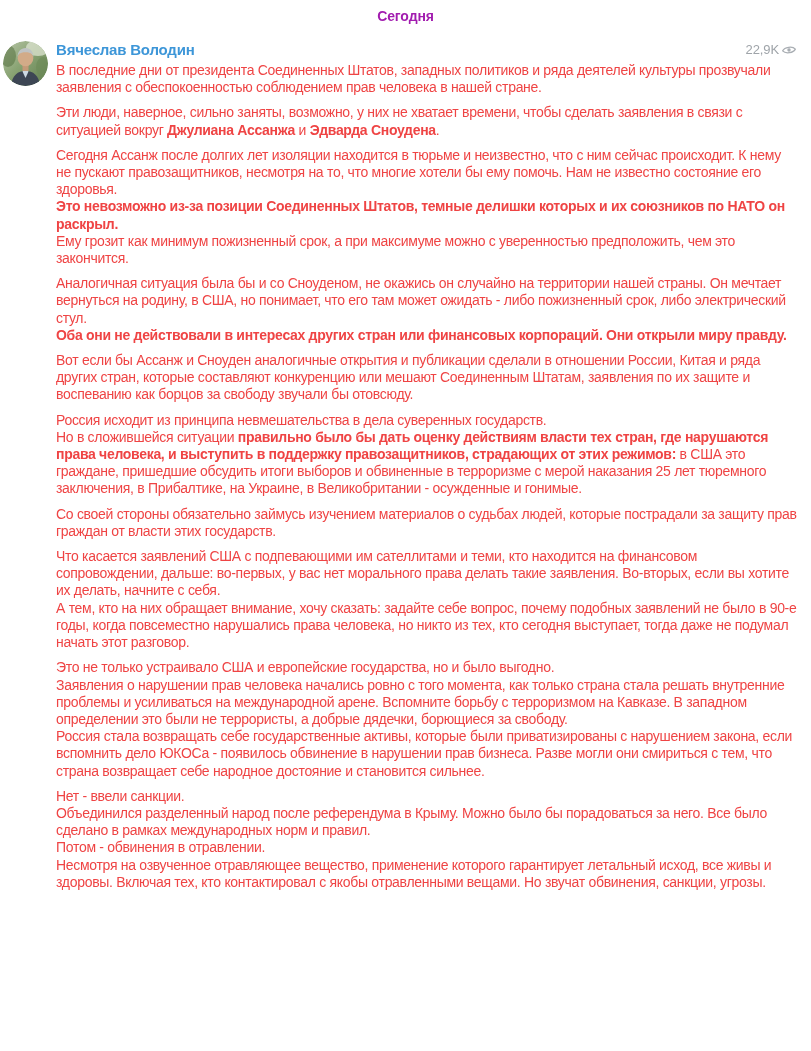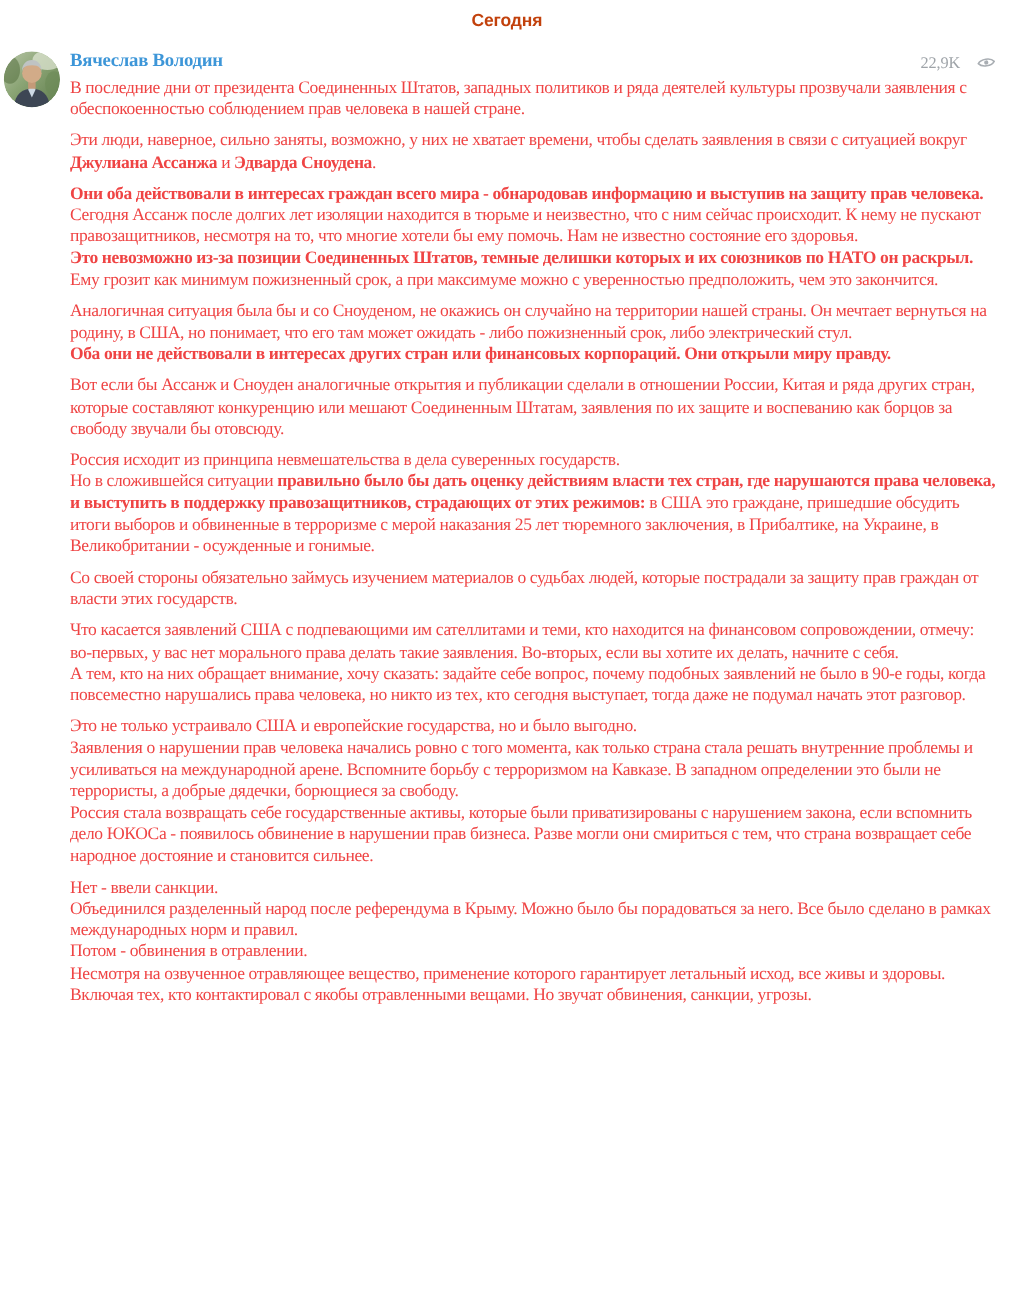--- a/index.html
+++ b/index.html
@@ -9,21 +9,21 @@
     width: 811px;
     height: 1051px;
     overflow: hidden;
     font-family: "Liberation Sans", sans-serif;
   }
   .date-header {
     text-align: center;
     padding-top: 8px;
     font-size: 14px;
     font-weight: 700;
-    color: #c2410c;
+    color: #a21caf;
     letter-spacing: -0.1px;
   }
   .message {
     display: flex;
     align-items: flex-start;
     padding: 0 14px 0 3px;
     margin-top: 16px;
   }
   .avatar {
     width: 45px;
@@ -31,40 +31,39 @@
     border-radius: 50%;
     overflow: hidden;
     flex: none;
     margin-top: 1px;
     cursor: pointer;
   }
   .content {
     margin-left: 8px;
     flex: 1;
     min-width: 0;
-    font-family: Liberation Serif, serif;
   }
   .msg-header {
     display: flex;
     justify-content: space-between;
     align-items: center;
     height: 19px;
     margin-bottom: 3px;
   }
   .author {
     color: #3d96d8;
     font-weight: 700;
     font-size: 15px;
     letter-spacing: -0.2px;
     cursor: pointer;
   }
   .views {
     display: flex;
     align-items: center;
-    gap: 13px;
+    gap: 2px;
     color: #9fa4a9;
     font-size: 13px;
     letter-spacing: -0.1px;
   }
   .msg-text {
     font-size: 14px;
     line-height: 17.2px;
     letter-spacing: -0.3px;
     color: #ef4444;
     word-wrap: break-word;
@@ -122,41 +121,40 @@
     </div>
 
     <div class="msg-text">
         <div class="block">
           <p><span>В последние дни от президента Соединенных Штатов, западных политиков и ряда деятелей культуры прозвучали заявления с обеспокоенностью соблюдением прав человека в нашей стране.</span></p>
         </div>
         <div class="block">
           <p><span>Эти люди, наверное, сильно заняты, возможно, у них не хватает времени, чтобы сделать заявления в связи с ситуацией вокруг </span><span class="bold">Джулиана Ассанжа</span><span> и </span><span class="bold">Эдварда Сноудена</span><span>.</span></p>
         </div>
         <div class="block">
-          <p><span class="bold">Они оба действовали в интересах граждан всего мира - обнародовав информацию и выступив на защиту прав человека.</span></p>
           <p><span>Сегодня Ассанж после долгих лет изоляции находится в тюрьме и неизвестно, что с ним сейчас происходит. К нему не пускают правозащитников, несмотря на то, что многие хотели бы ему помочь. Нам не известно состояние его здоровья.</span></p>
           <p><span class="bold">Это невозможно из-за позиции Соединенных Штатов, темные делишки которых и их союзников по НАТО он раскрыл.</span></p>
           <p><span>Ему грозит как минимум пожизненный срок, а при максимуме можно с уверенностью предположить, чем это закончится.</span></p>
         </div>
         <div class="block">
           <p><span>Аналогичная ситуация была бы и со Сноуденом, не окажись он случайно на территории нашей страны. Он мечтает вернуться на родину, в США, но понимает, что его там может ожидать - либо пожизненный срок, либо электрический стул.</span></p>
           <p><span class="bold">Оба они не действовали в интересах других стран или финансовых корпораций. Они открыли миру правду.</span></p>
         </div>
         <div class="block">
           <p><span>Вот если бы Ассанж и Сноуден аналогичные открытия и публикации сделали в отношении России, Китая и ряда других стран, которые составляют конкуренцию или мешают Соединенным Штатам, заявления по их защите и воспеванию как борцов за свободу звучали бы отовсюду.</span></p>
         </div>
         <div class="block">
           <p><span>Россия исходит из принципа невмешательства в дела суверенных государств.</span></p>
           <p><span>Но в сложившейся ситуации </span><span class="bold">правильно было бы дать оценку действиям власти тех стран, где нарушаются права человека, и выступить в поддержку правозащитников, страдающих от этих режимов:</span><span> в США это граждане, пришедшие обсудить итоги выборов и обвиненные в терроризме с мерой наказания 25 лет тюремного заключения, в Прибалтике, на Украине, в Великобритании - осужденные и гонимые.</span></p>
         </div>
         <div class="block">
           <p><span>Со своей стороны обязательно займусь изучением материалов о судьбах людей, которые пострадали за защиту прав граждан от власти этих государств.</span></p>
         </div>
         <div class="block">
-          <p><span>Что касается заявлений США с подпевающими им сателлитами и теми, кто находится на финансовом сопровождении, отмечу: во-первых, у вас нет морального права делать такие заявления. Во-вторых, если вы хотите их делать, начните с себя.</span></p>
+          <p><span>Что касается заявлений США с подпевающими им сателлитами и теми, кто находится на финансовом сопровождении, дальше: во-первых, у вас нет морального права делать такие заявления. Во-вторых, если вы хотите их делать, начните с себя.</span></p>
           <p><span>А тем, кто на них обращает внимание, хочу сказать: задайте себе вопрос, почему подобных заявлений не было в 90-е годы, когда повсеместно нарушались права человека, но никто из тех, кто сегодня выступает, тогда даже не подумал начать этот разговор.</span></p>
         </div>
         <div class="block">
           <p><span>Это не только устраивало США и европейские государства, но и было выгодно.</span></p>
           <p><span>Заявления о нарушении прав человека начались ровно с того момента, как только страна стала решать внутренние проблемы и усиливаться на международной арене. Вспомните борьбу с терроризмом на Кавказе. В западном определении это были не террористы, а добрые дядечки, борющиеся за свободу.</span></p>
           <p><span>Россия стала возвращать себе государственные активы, которые были приватизированы с нарушением закона, если вспомнить дело ЮКОСа - появилось обвинение в нарушении прав бизнеса. Разве могли они смириться с тем, что страна возвращает себе народное достояние и становится сильнее.</span></p>
         </div>
         <div class="block">
           <p><span>Нет - ввели санкции.</span></p>
           <p><span>Объединился разделенный народ после референдума в Крыму. Можно было бы порадоваться за него. Все было сделано в рамках международных норм и правил.</span></p>

